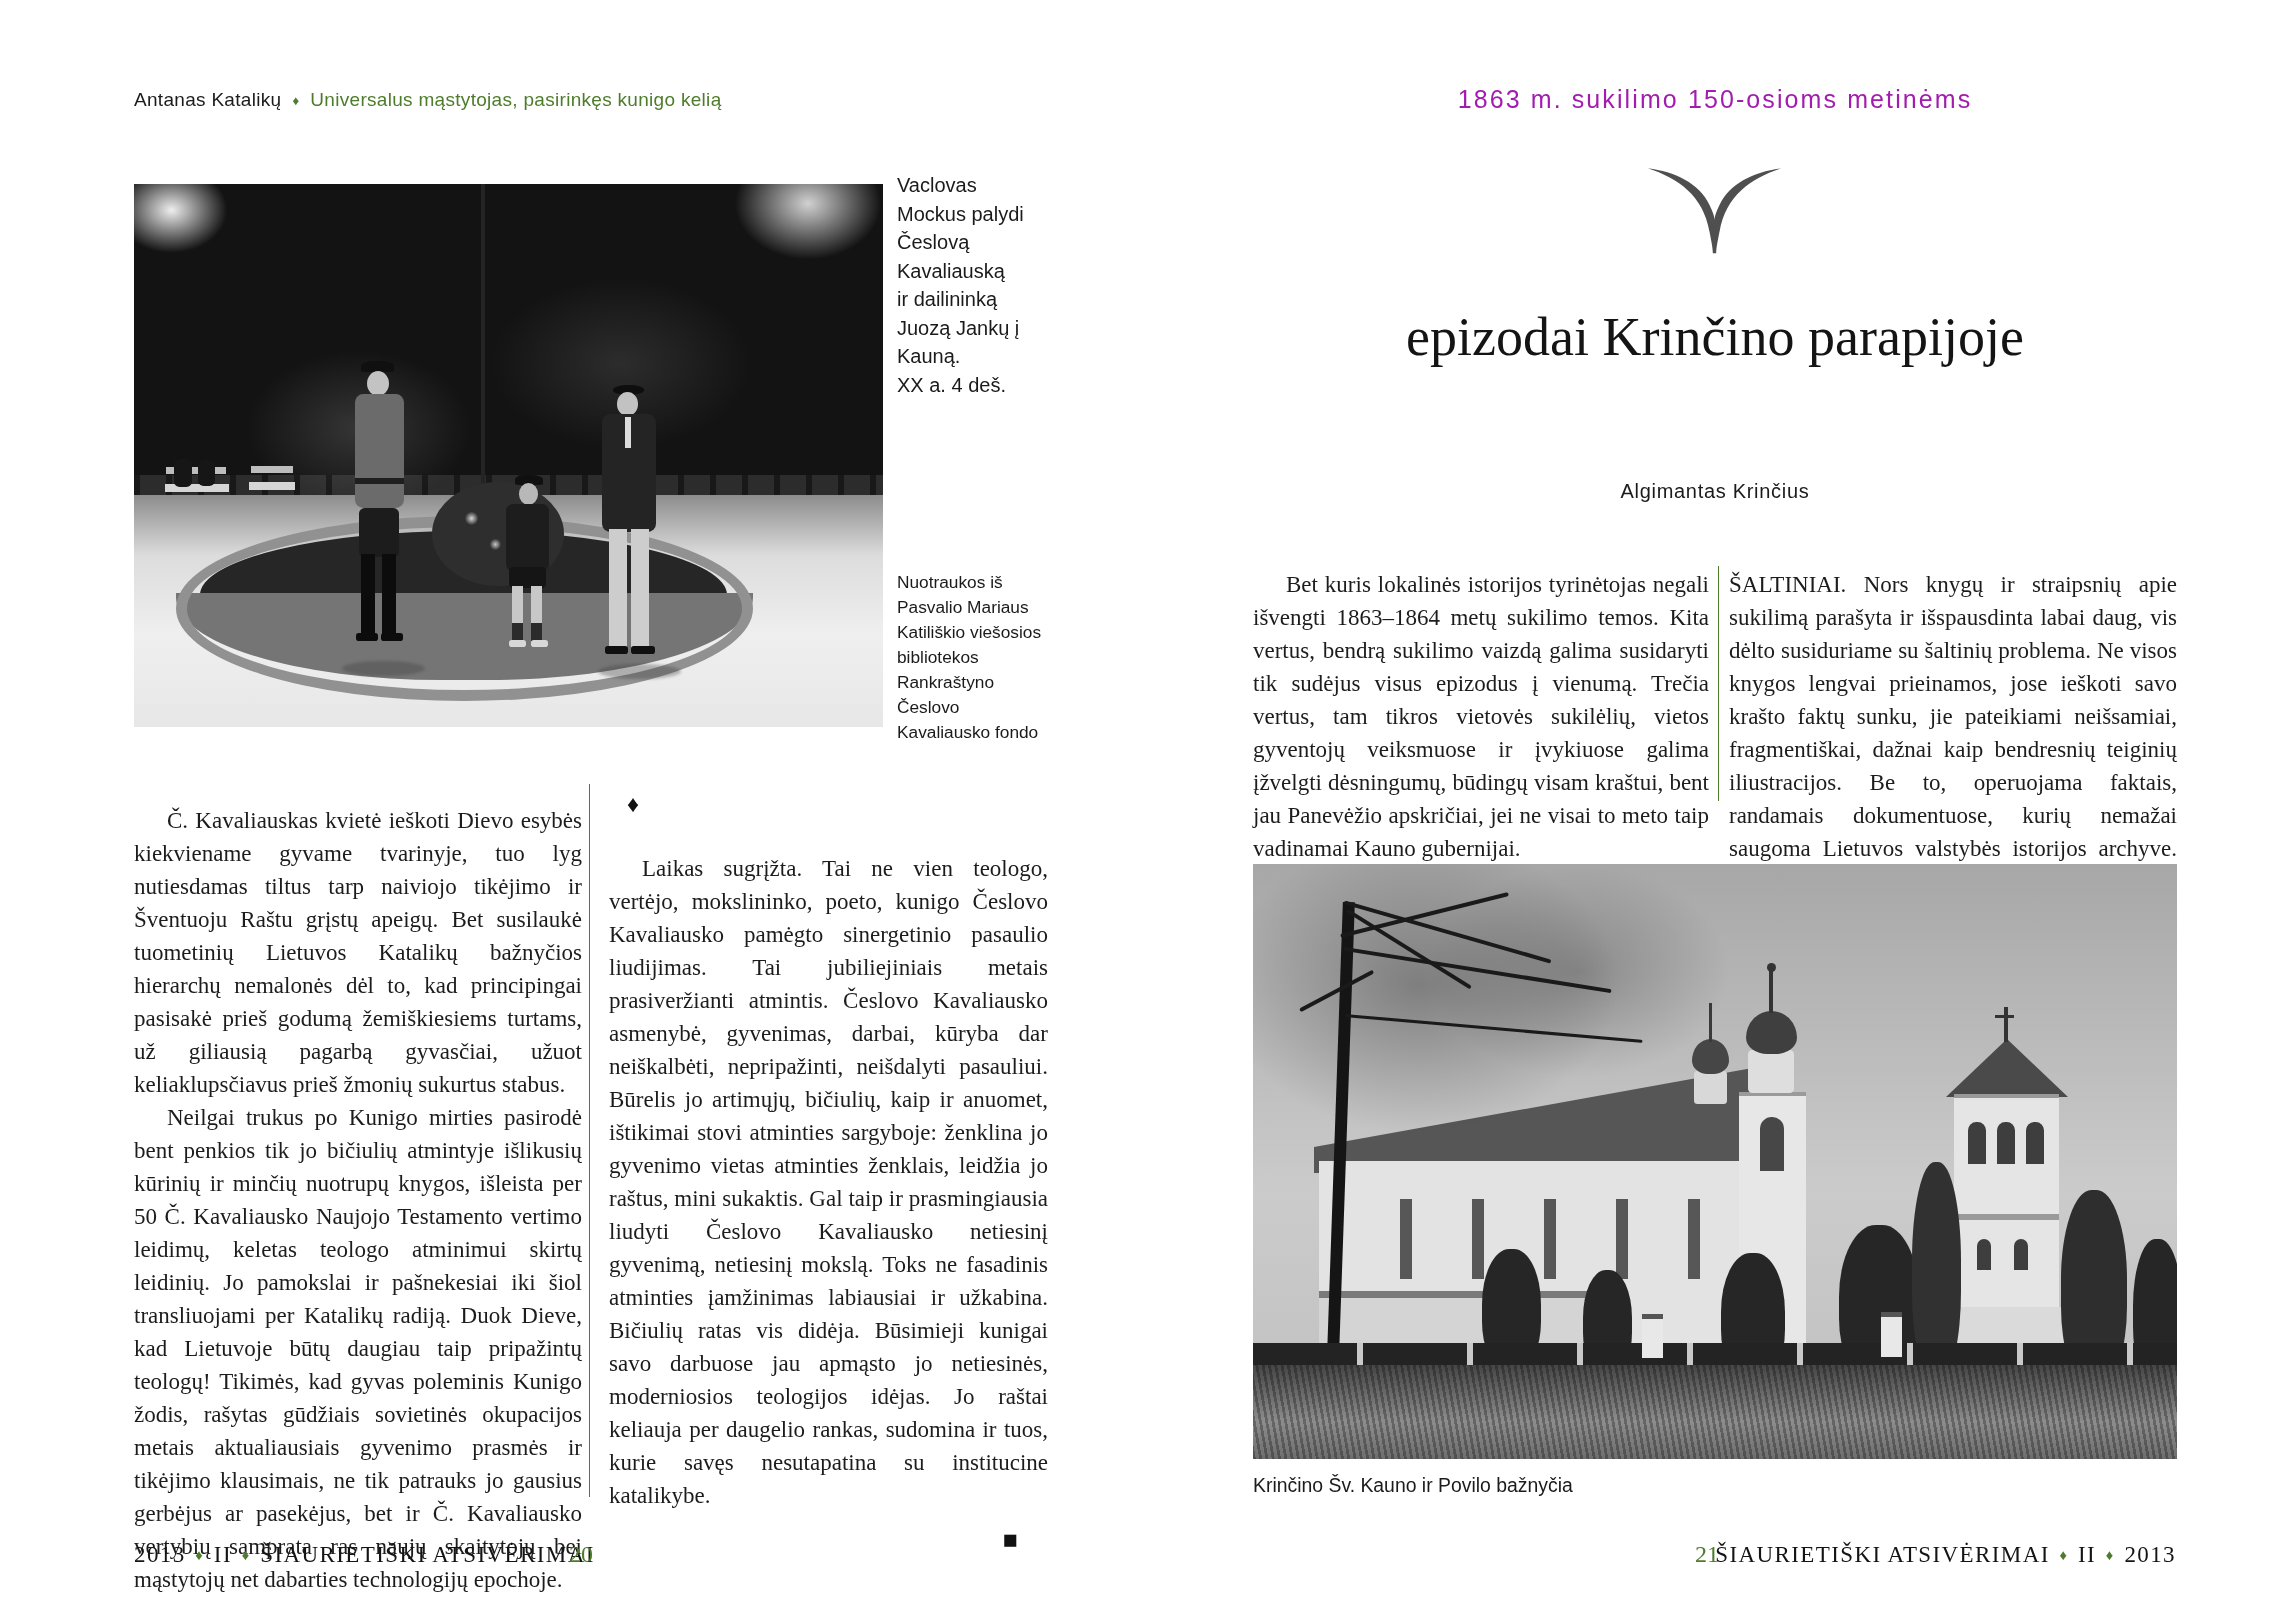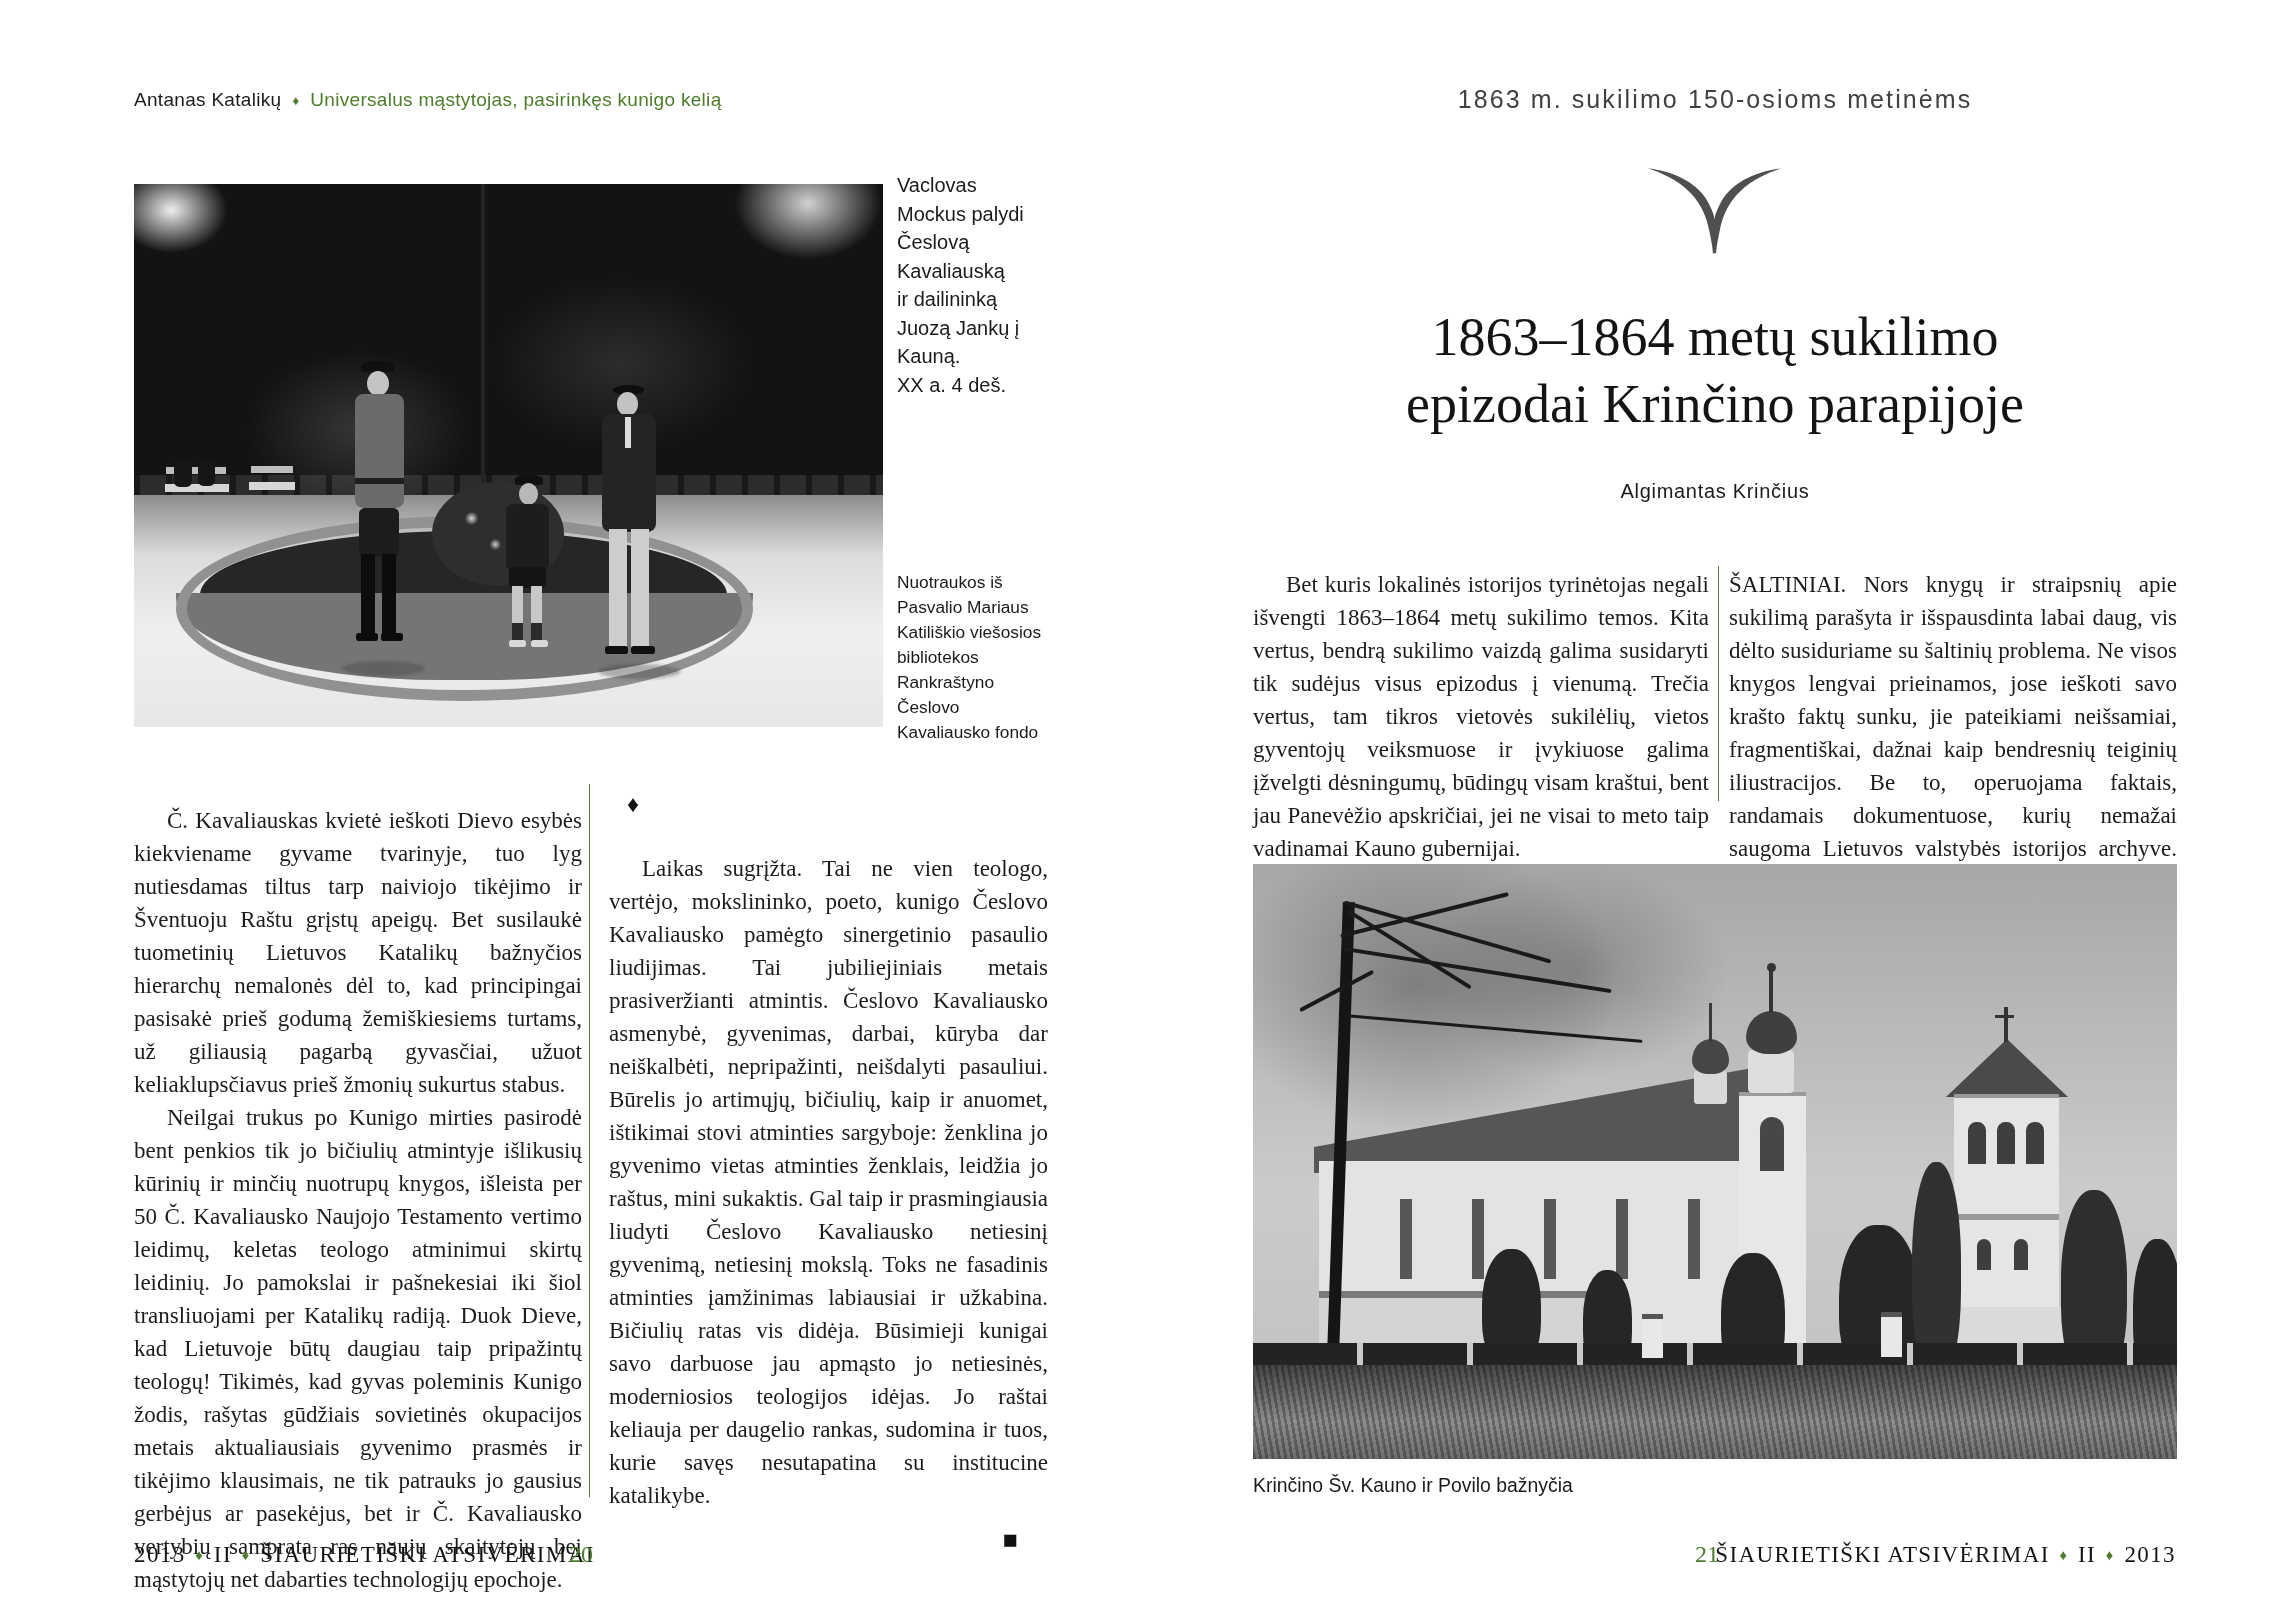--- a/index.html
+++ b/index.html
@@ -7,21 +7,21 @@
     width:2295px;height:1623px;position:relative;background:#ffffff;
     font-family:"Liberation Serif", serif;color:#1c1c1c;overflow:hidden;
   }
   .abs{position:absolute;}
 
   
   .runhead{font-family:"Liberation Sans", sans-serif;font-size:19px;letter-spacing:0.3px;white-space:nowrap;}
   .runhead .author{color:#1b1b1b;}
   .runhead .dia{color:#4d7c2b;font-size:13px;margin:0 11px;vertical-align:1.4px;}
   .runhead .green{color:#4d7c2b;}
-  .runhead-right{font-family:"Liberation Sans", sans-serif;font-size:25px;letter-spacing:2.1px;color:#404040;text-align:center;white-space:nowrap;}
+  .runhead-right{font-family:"Liberation Sans", sans-serif;font-size:25px;letter-spacing:2.1px;color:#a21caf;text-align:center;white-space:nowrap;}
 
   .footer{font-size:23px;letter-spacing:1.4px;color:#141414;white-space:nowrap;}
   .footer .dia{color:#4d7c2b;font-size:14.6px;margin:0 9.7px;vertical-align:2.1px;}
   .pagenum{font-size:24px;color:#4d7c2b;}
 
   
   .col{text-align:justify;font-size:23px;line-height:33px;color:#1c1c1c;}
   .col p{margin:0;}
   .col p.ind{text-indent:33px;}
   .ornament-diamond{font-size:23.6px;color:#111;margin:4.2px 0 30.5px 18px;}
@@ -203,21 +203,20 @@
 </div>
 <div class="abs pagenum" style="left:569px;top:1541px;">20</div>
 
 <div class="abs runhead-right" style="left:1253px;top:85px;width:924px;">1863 m. sukilimo 150-osioms metinėms</div>
 
 <svg class="abs" style="left:1631px;top:165px;" width="167" height="90" viewBox="0 0 100 54">
   <path d="M10,2 C28,8 43,18 47,40 C48,45 49,50 49,53 L51,53 C51,50 52,45 53,40 C57,18 72,8 90,2 C74,4 59,11 53,24 C51,28 50,31 50,33 C50,31 49,28 47,24 C41,11 26,4 10,2 Z" fill="#4f4f4f"></path>
 </svg>
 
 <div class="abs title" style="left:1253px;top:304px;">
-  <div>1863–1864 metų sukilimo</div>
   <div>epizodai Krinčino parapijoje</div>
 </div>
 
 <div class="abs author-line" style="left:1253px;top:480px;">Algimantas Krinčius</div>
 
 <div class="abs col" style="left:1253px;top:568px;width:456px;">
   <p class="ind">Bet kuris lokalinės istorijos tyrinėtojas negali išvengti 1863–1864 metų sukilimo temos. Kita vertus, bendrą sukilimo vaizdą galima susidaryti tik sudėjus visus epizodus į vienumą. Trečia vertus, tam tikros vietovės sukilėlių, vietos gyventojų veiksmuose ir įvykiuose galima įžvelgti dėsningumų, būdingų visam kraštui, bent jau Panevėžio apskričiai, jei ne visai to meto taip vadinamai Kauno gubernijai.</p>
 </div>
 
 <div class="vline" style="left:1718px;top:566px;height:235px;"></div>

